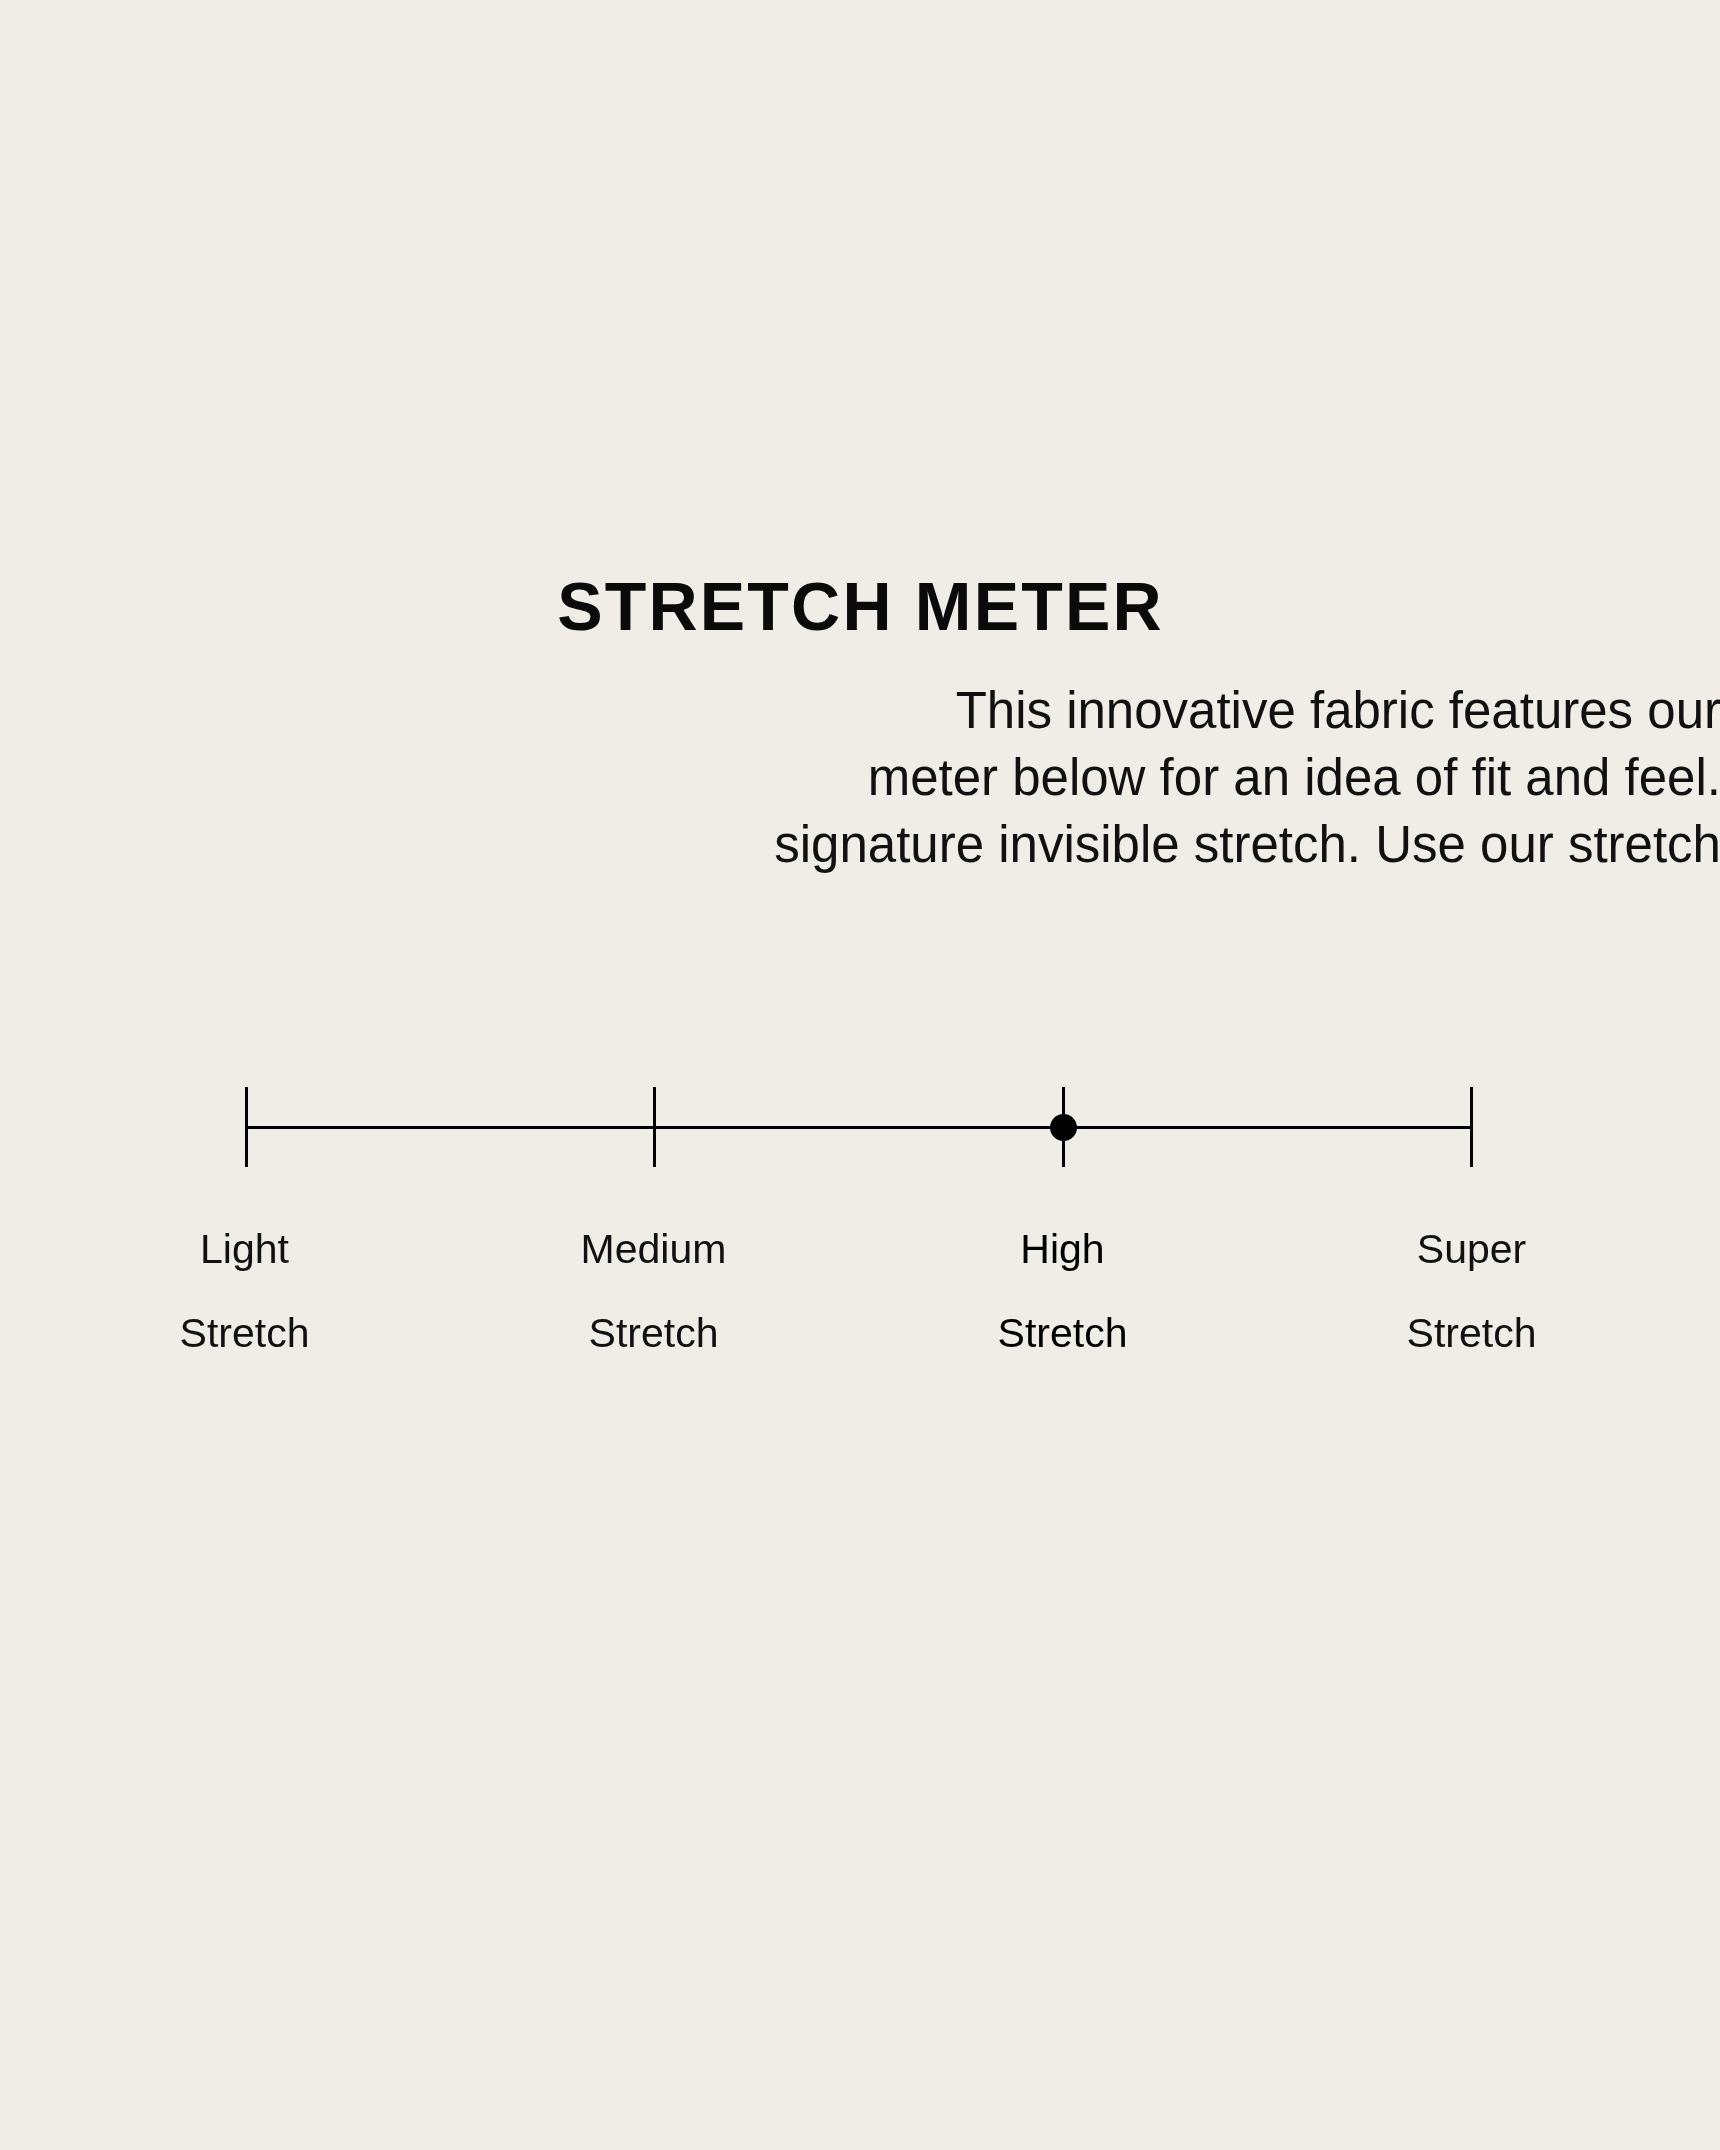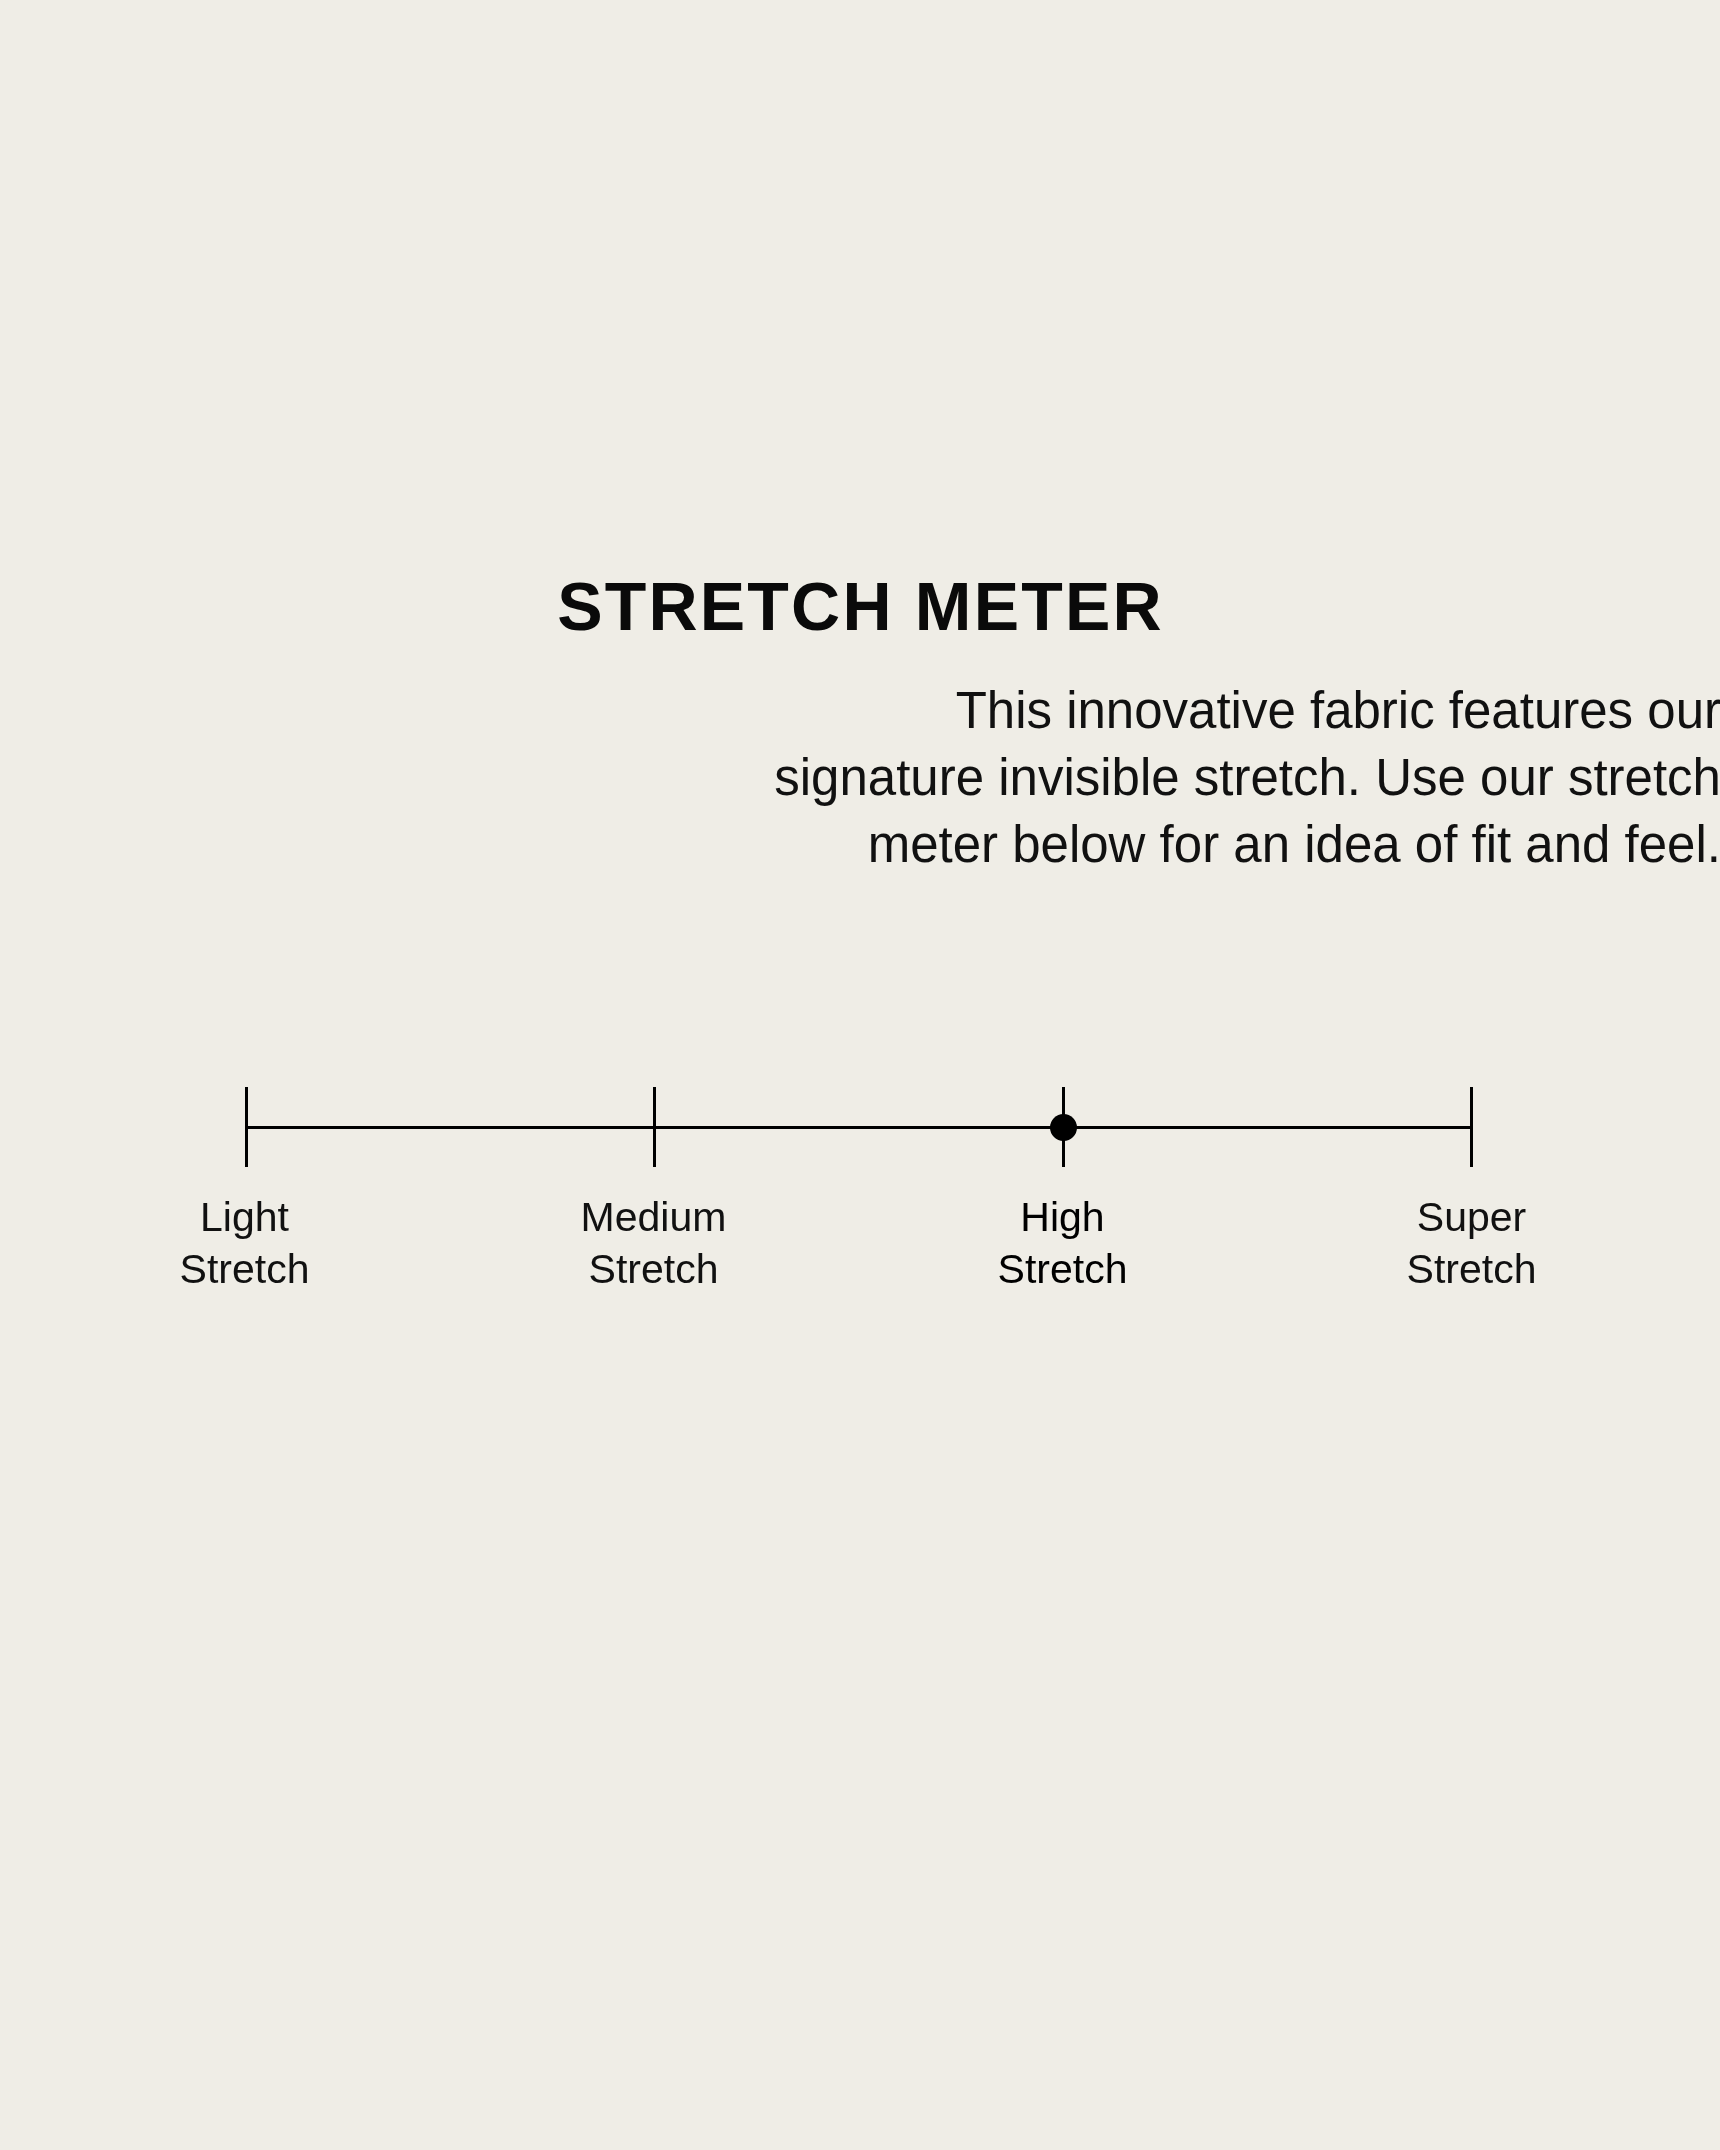--- a/index.html
+++ b/index.html
@@ -128,39 +128,40 @@
     color: #111111;
   }
 
   .meter-label.active {
     font-weight: 400;
     color: #000000;
   }
 
   .meter-label .label-line {
     display: block;
+    margin-top: 32px;
   }
 
   .meter-label.p0 { left: 0px; }
   .meter-label.p1 { left: 409px; text-align: center; }
   .meter-label.p2 { left: 818px; }
   .meter-label.p3 { left: 1227px; }
 </style>
 </head>
 <body>
 
 <div class="stretch-module">
 
   <div class="heading-block">
     <h1 class="module-title">STRETCH METER</h1>
 
     <p class="module-description">
       <span class="desc-line">This innovative fabric features our</span>
+      <span class="desc-line">meter below for an idea of fit and feel.</span>
       <span class="desc-line">signature invisible stretch. Use our stretch</span>
-      <span class="desc-line">meter below for an idea of fit and feel.</span>
     </p>
   </div>
 
   <div class="meter">
     <div class="meter-track"></div>
 
     <div class="meter-tick t0"></div>
     <div class="meter-tick t1"></div>
     <div class="meter-tick t2"></div>
     <div class="meter-tick t3"></div>

